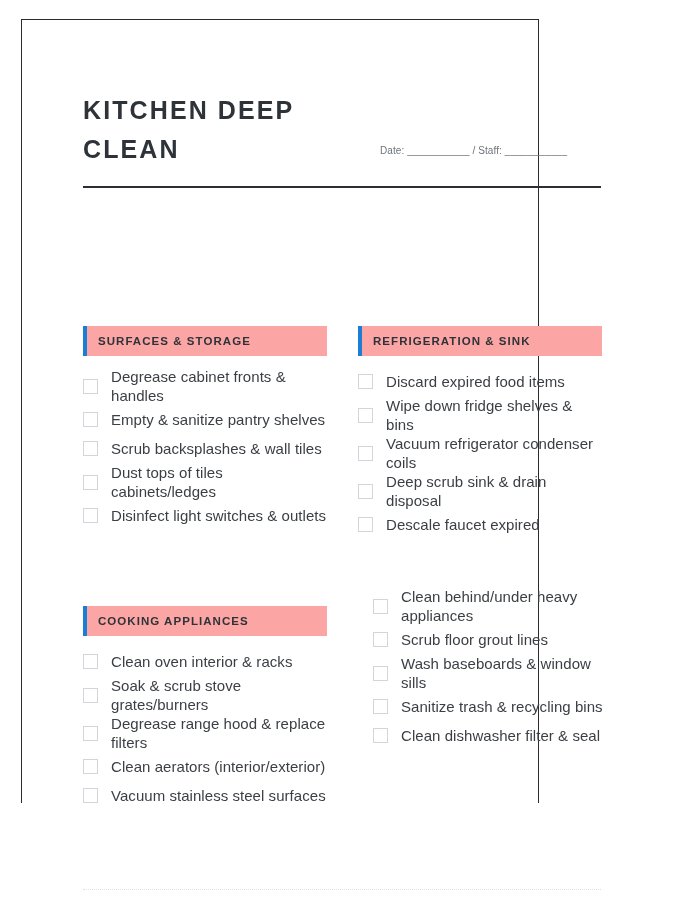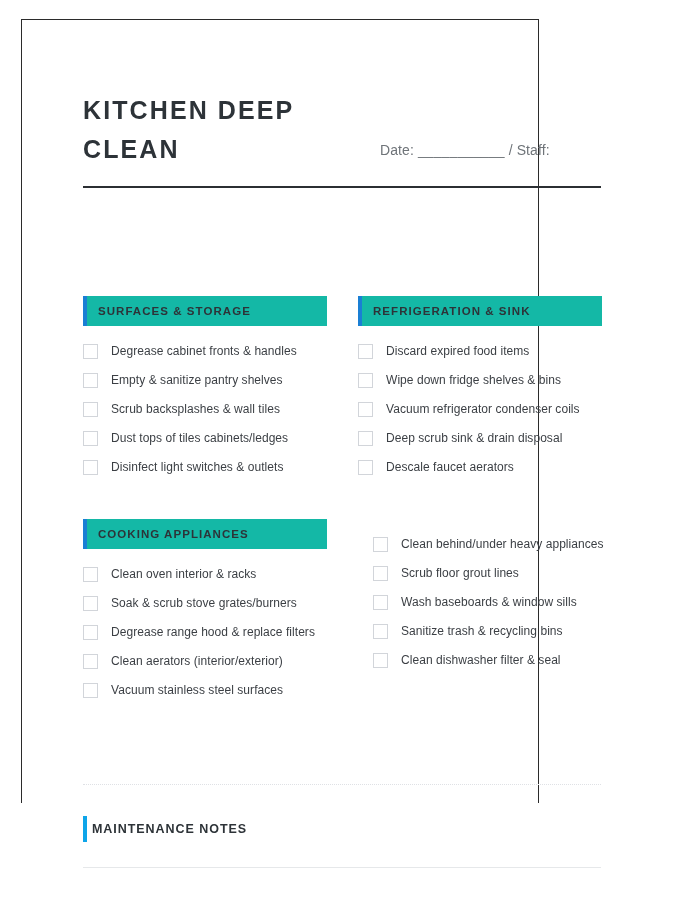--- a/index.html
+++ b/index.html
@@ -52,21 +52,21 @@
     letter-spacing: 2.1px;
     line-height: 39px;
     color: #2d3338;
     margin: 0;
   }
   .meta-block {
     position: absolute;
     left: 297px;
     top: 55px;
     width: 210px;
-    font-size: 14px;
+    font-size: 10px;
     line-height: 29px;
     color: #6f7479;
     letter-spacing: .1px;
   }
   .title-rule {
     position: absolute;
     left: 0;
     top: 105px;
     width: 518px;
     height: 0;
@@ -86,27 +86,28 @@
   .sect-row + .sect-row {
     margin-top: 21px;
     gap: 46px;
   }
   .section {
     width: 244px;
     flex: 0 0 244px;
   }
 
   .sect-head {
-    background: #14b8a6;
+    background: #fca5a5;
     border-left: 4px solid #1a7fd4;
     height: 30px;
     display: flex;
     align-items: center;
     padding-left: 11px;
     box-sizing: border-box;
+    margin-top: 30px;
   }
   .sect-head-text {
     font-size: 11.5px;
     font-weight: bold;
     letter-spacing: 1.05px;
     color: #2d3338;
     white-space: nowrap;
   }
 
   .items {
@@ -123,21 +124,21 @@
   .checkbox {
     flex: 0 0 auto;
     width: 15px;
     height: 15px;
     border: 1px solid #d2d5da;
     background: #ffffff;
     box-sizing: border-box;
     margin-right: 13px;
   }
   .item-label {
-    font-size: 12px;
+    font-size: 15px;
     line-height: 19px;
     color: #3b3f44;
     letter-spacing: .05px;
   }
 
   
   .dotted-divider {
     margin-top: 63px;
     width: 518px;
     height: 0;
@@ -228,21 +229,21 @@
             <li class="item">
               <span class="checkbox"></span>
               <span class="item-label">Vacuum refrigerator condenser coils</span>
             </li>
             <li class="item">
               <span class="checkbox"></span>
               <span class="item-label">Deep scrub sink &amp; drain disposal</span>
             </li>
             <li class="item">
               <span class="checkbox"></span>
-              <span class="item-label">Descale faucet aerators</span>
+              <span class="item-label">Descale faucet expired</span>
             </li>
           </ul>
         </div>
 
       </div>
 
       <div class="sect-row">
 
         <div class="section">
           <div class="sect-head">

